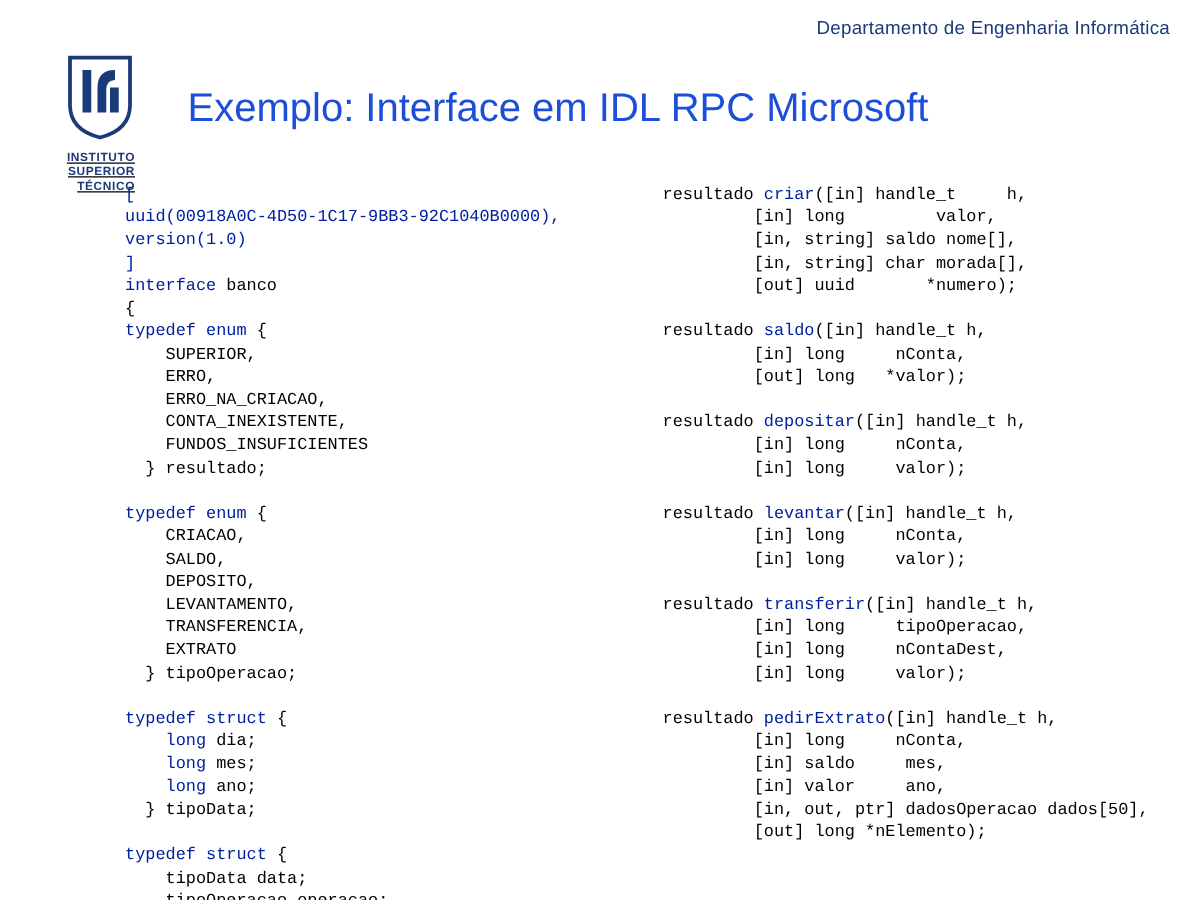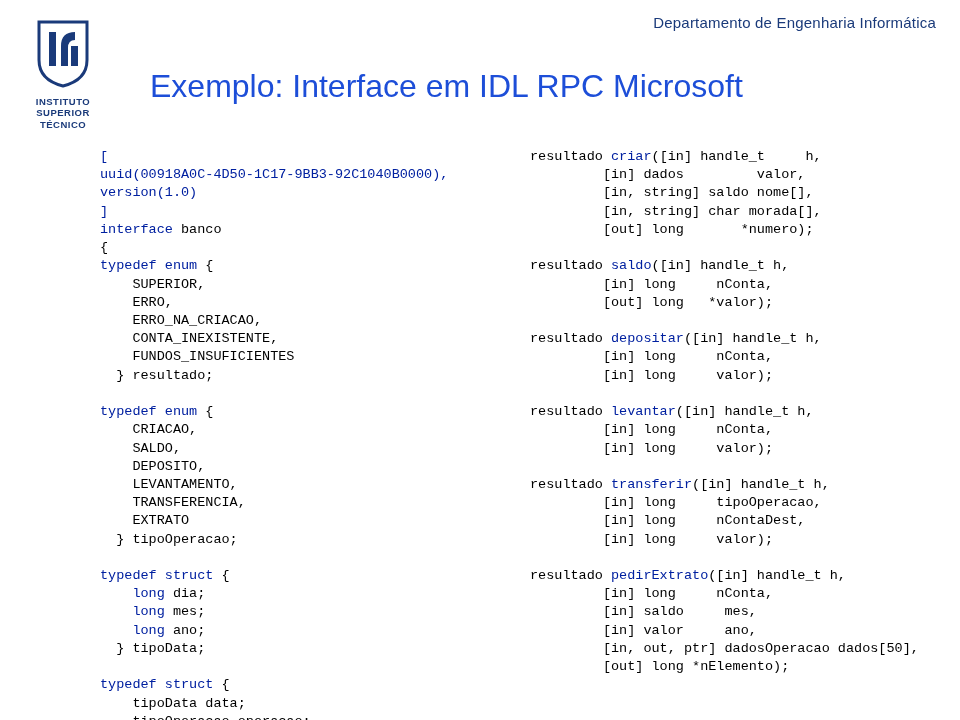--- a/index.html
+++ b/index.html
@@ -16,24 +16,25 @@
     top: 14px;
     right: 24px;
     color: #1a3a7a;
     font-size: 15px;
     font-weight: 500;
     letter-spacing: 0.2px;
     text-align: right;
   }
   .logo-block {
     position: absolute;
-    top: 20px;
+    top: 44px;
     left: 18px;
     width: 90px;
-    text-align: center;
+    text-align: right;
+    text-decoration: underline;
   }
   .logo-shield {
     width: 56px;
     height: 68px;
     margin: 0 auto 4px auto;
   }
   .logo-text {
     color: #1a3a7a;
     font-size: 9.5px;
     line-height: 1.2;
@@ -116,24 +117,24 @@
 <span class="kw">    long</span><span> ano;</span>
 <span>  } tipoData;</span>
 
 <span class="kw">typedef struct</span><span> {</span>
 <span>    tipoData data;</span>
 <span>    tipoOperacao operacao;</span>
 
 
 </div>
 <div class="col"><span>resultado </span><span class="kw">criar</span><span>([in] handle_t     h,</span>
-<span>         [in] dados         valor,</span>
+<span>         [in] long         valor,</span>
 <span>         [in, string] saldo nome[],</span>
 <span>         [in, string] char morada[],</span>
-<span>         [out] long       *numero);</span>
+<span>         [out] uuid       *numero);</span>
 
 <span>resultado </span><span class="kw">saldo</span><span>([in] handle_t h,</span>
 <span>         [in] long     nConta,</span>
 <span>         [out] long   *valor);</span>
 
 <span>resultado </span><span class="kw">depositar</span><span>([in] handle_t h,</span>
 <span>         [in] long     nConta,</span>
 <span>         [in] long     valor);</span>
 
 <span>resultado </span><span class="kw">levantar</span><span>([in] handle_t h,</span>

